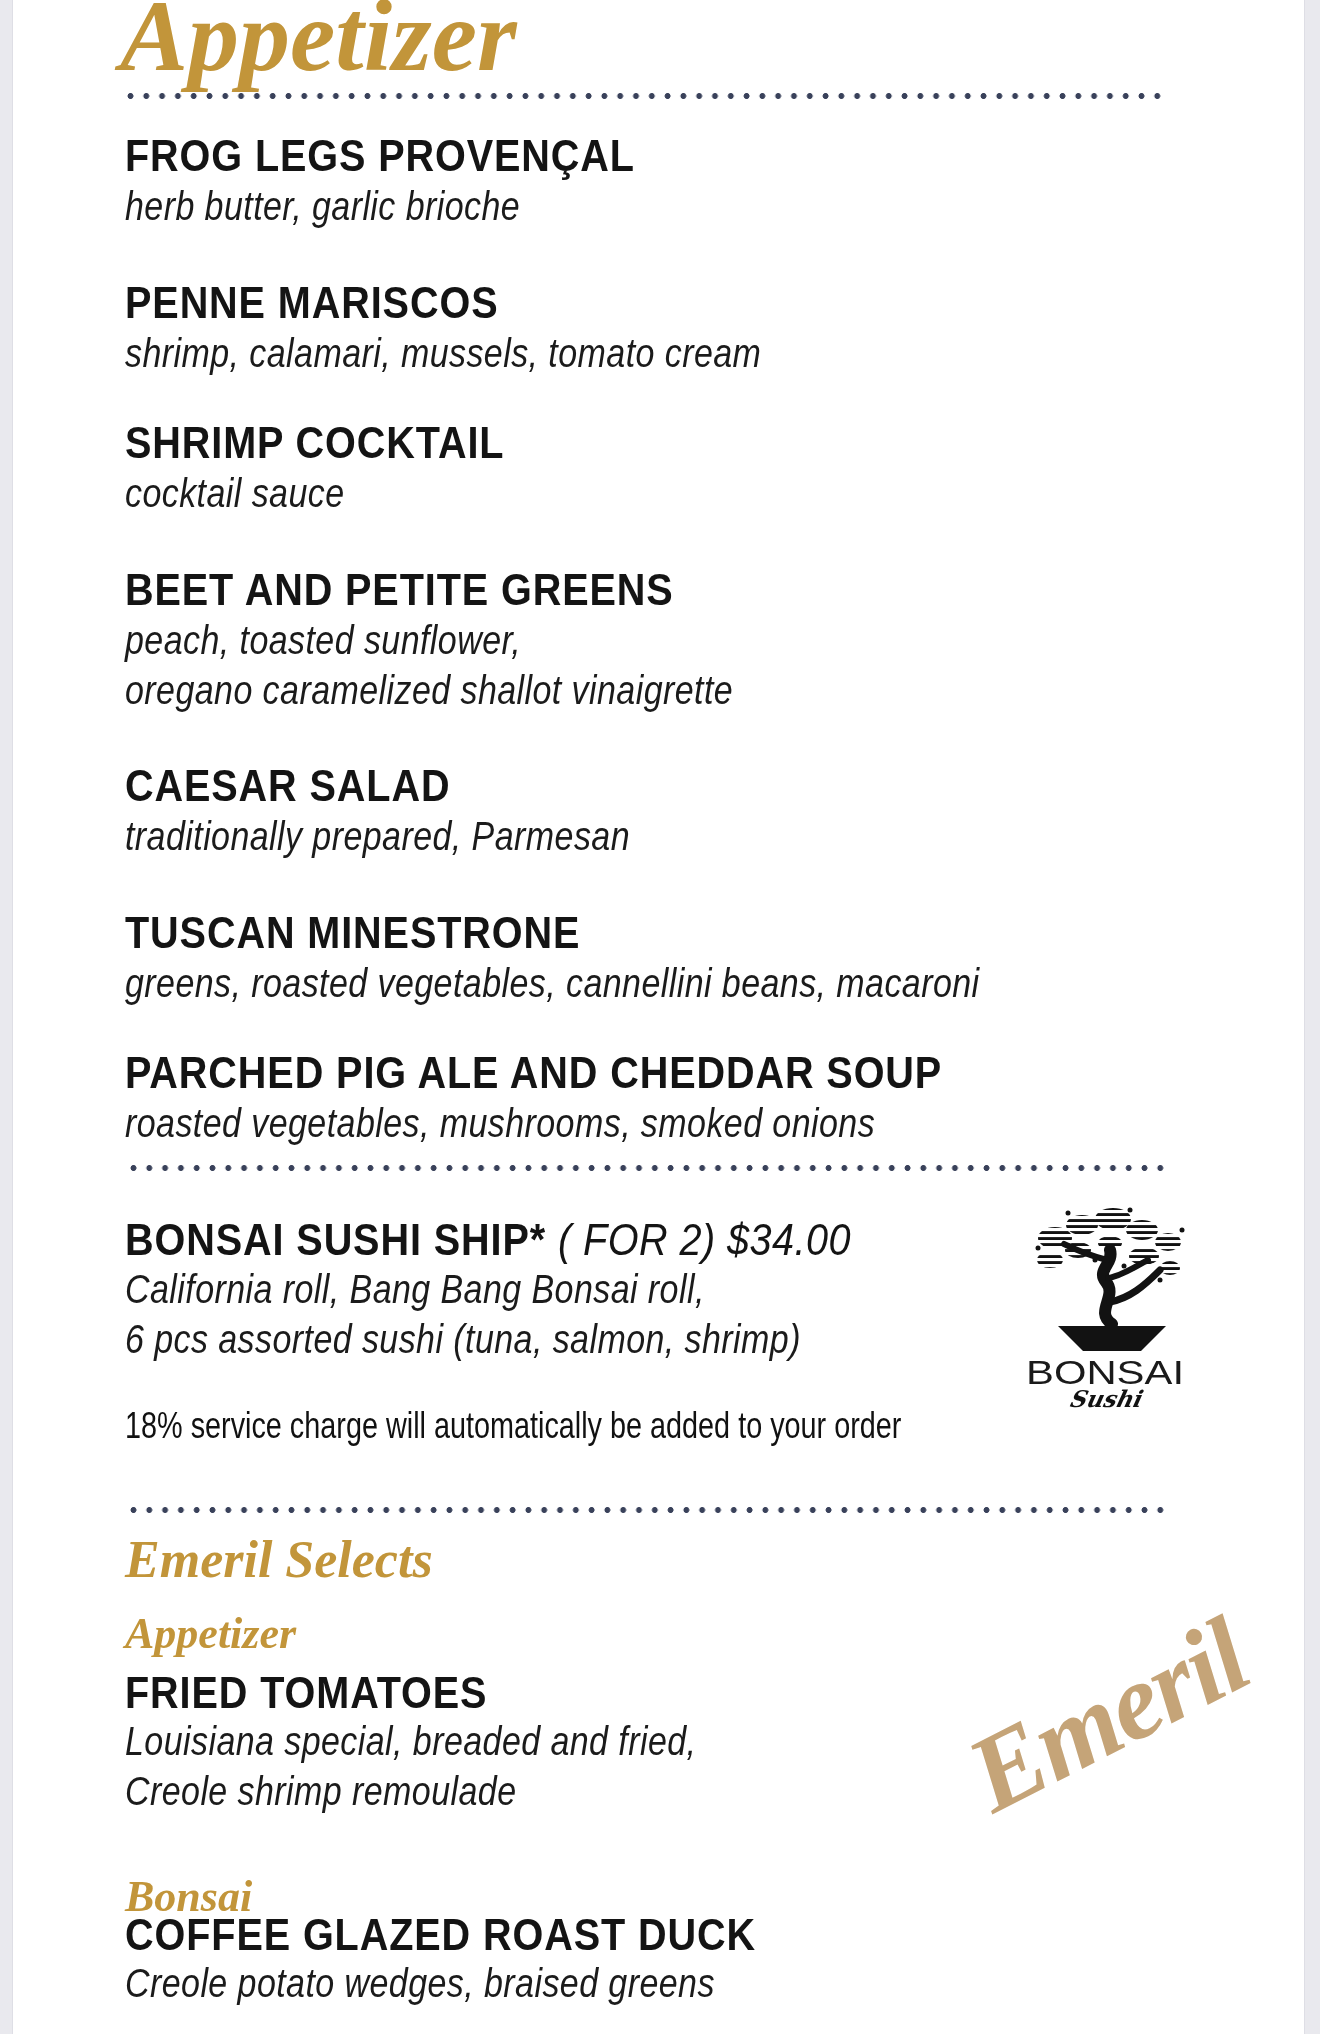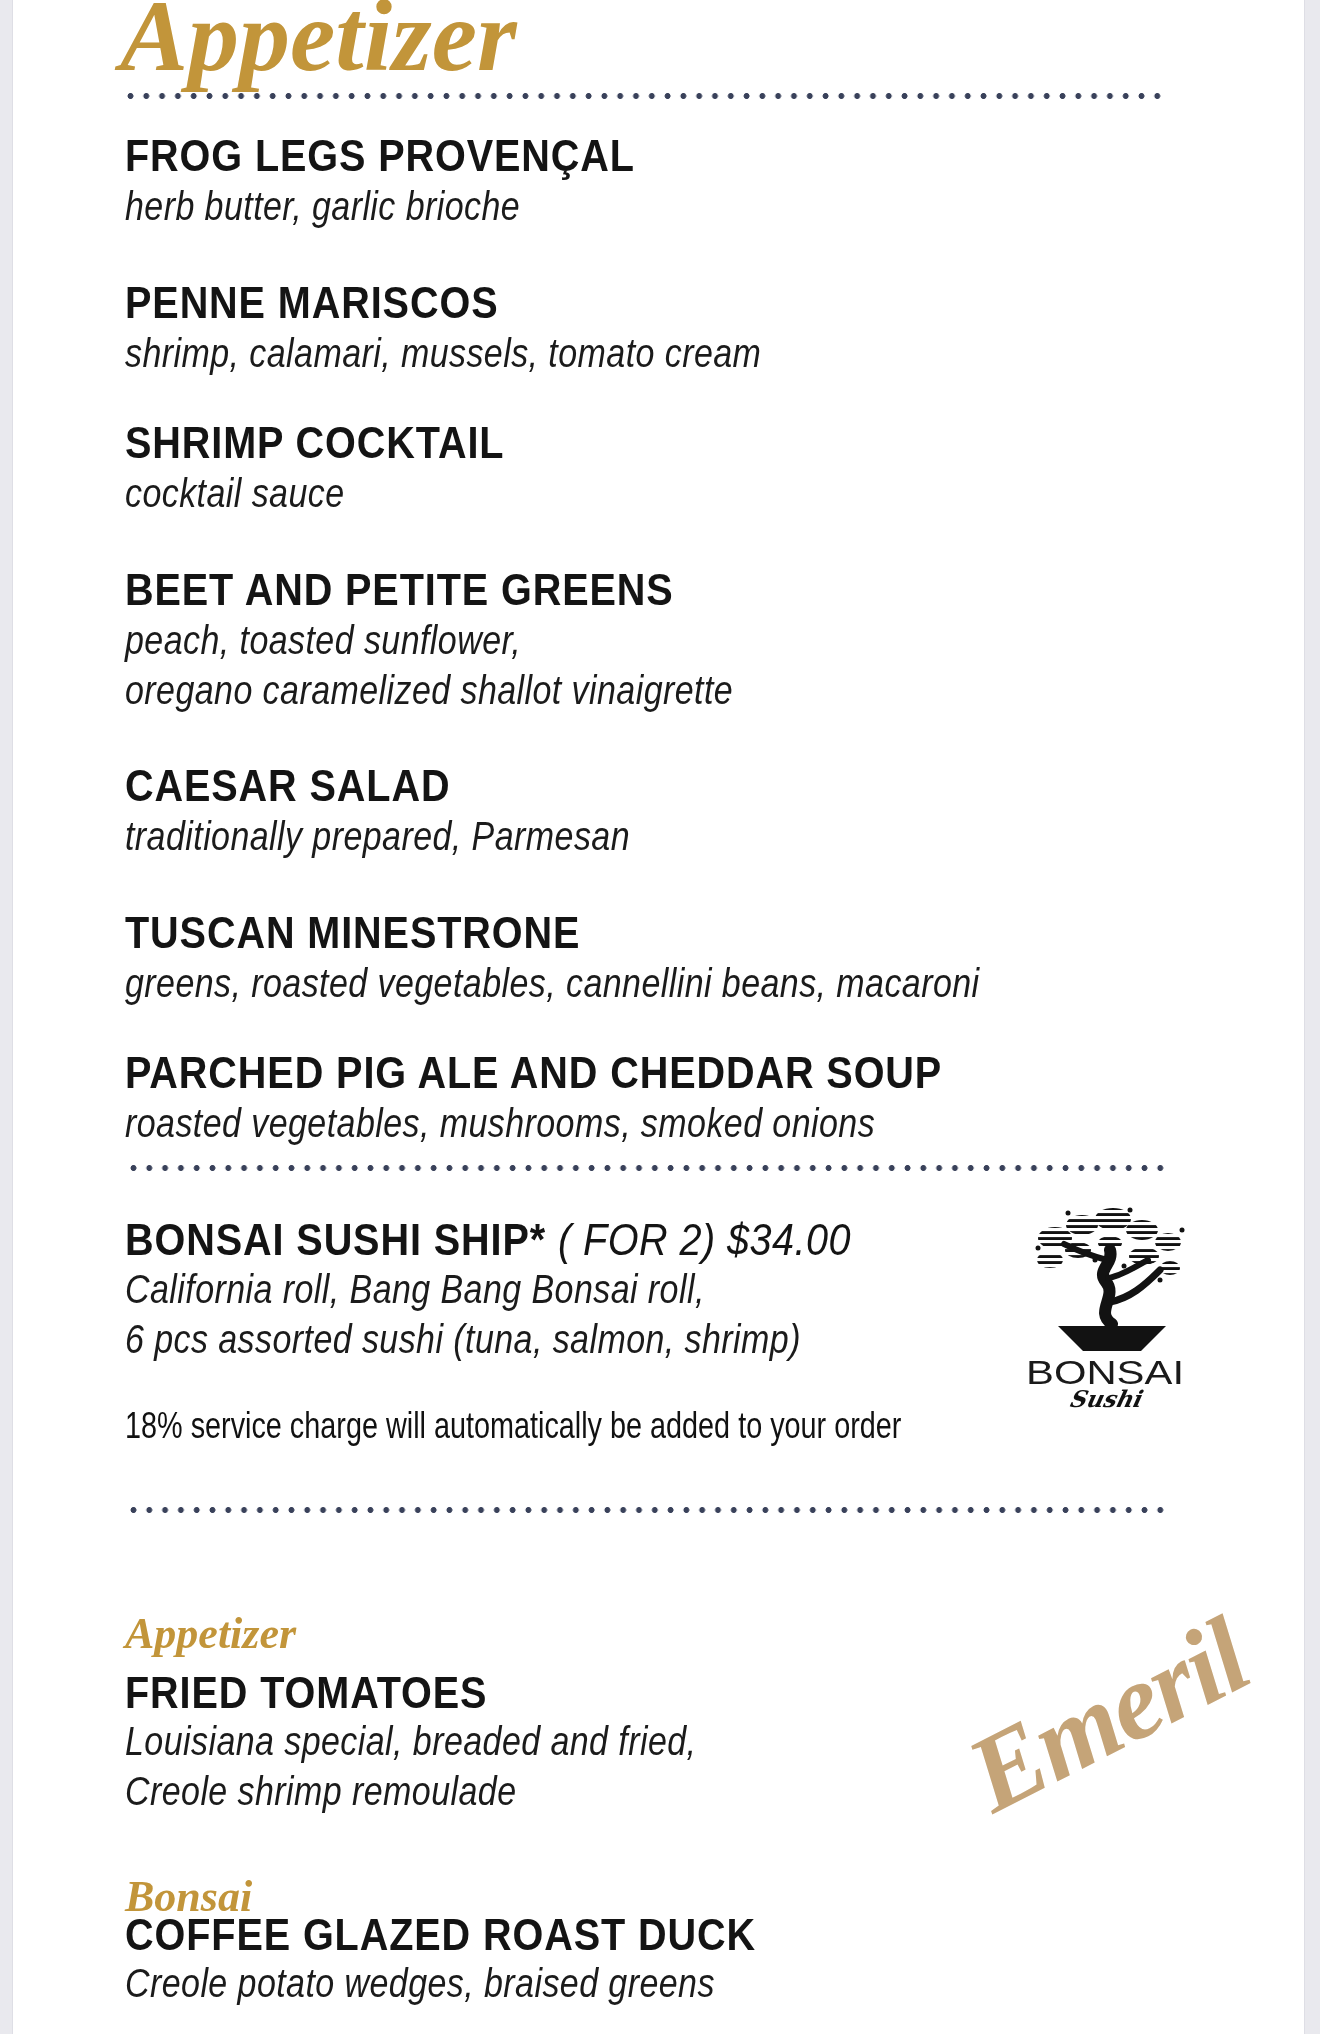--- a/index.html
+++ b/index.html
@@ -95,20 +95,21 @@
       <path d="M88,78 C102,76 116,66 128,60" fill="none" stroke="#121212" stroke-width="6" stroke-linecap="round"></path>
       <path d="M87,60 C72,56 56,50 44,44" fill="none" stroke="#121212" stroke-width="6" stroke-linecap="round"></path>
       <path d="M38,126 L146,126 L121,151 L63,151 Z" fill="#121212"></path>
     </g>
     <text x="85" y="184" text-anchor="middle" textLength="158" lengthAdjust="spacingAndGlyphs" font-family="'Liberation Sans',sans-serif" font-size="34" fill="#1a1a1a">BONSAI</text>
     <text x="0" y="0" transform="translate(85,207) skewX(-14)" text-anchor="middle" font-family="'DejaVu Serif',serif" font-style="italic" font-weight="bold" font-size="23" fill="#121212">Sushi</text>
   </svg>
 
   <div class="dots" style="top:1506px;left:130px;width:1038px;"></div>
 
+  <div class="line gold-title" style="top:1529px;font-size:52px;line-height:62px;">Emeril Selects</div>
 
   <div class="line gold-title" style="top:1607px;font-size:44px;line-height:54px;">Appetizer</div>
   <div class="line item-name" style="top:1667px;">FRIED TOMATOES</div>
   <div class="line item-desc" style="top:1715px;">Louisiana special, breaded and fried,</div>
   <div class="line item-desc" style="top:1765px;">Creole shrimp remoulade</div>
 
   <div class="line gold-title" style="top:1870px;font-size:44px;line-height:54px;">Bonsai</div>
   <div class="line item-name" style="top:1909px;">COFFEE GLAZED ROAST DUCK</div>
   <div class="line item-desc" style="top:1957px;">Creole potato wedges, braised greens</div>
 

